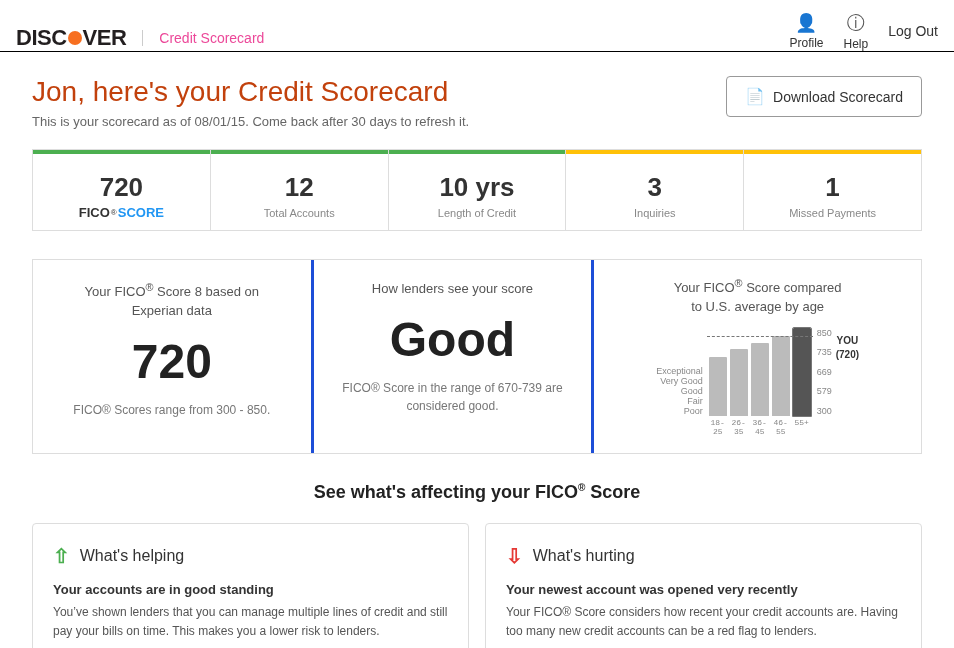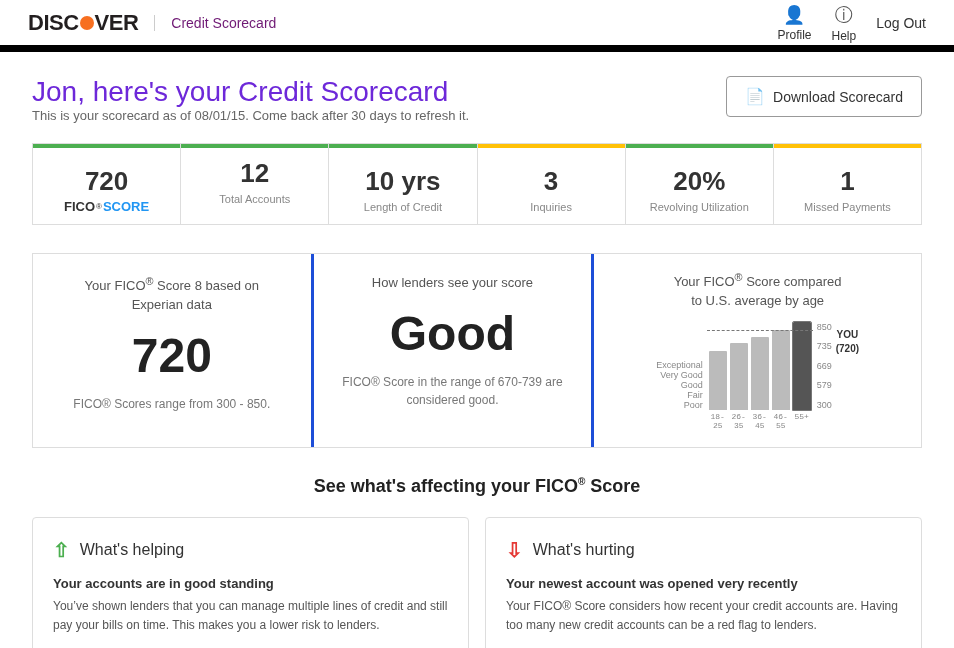--- a/index.html
+++ b/index.html
@@ -1,56 +1,56 @@
 <!DOCTYPE html>
 <html><head>
   <meta charset="utf-8">
   <style>
     * { box-sizing: border-box; margin: 0; padding: 0; }
     body { font-family: Arial, sans-serif; background: #fff; color: #333; font-size: 14px; }
 
     
     .header {
       display: flex;
-      align-items: center;
+      align-items: flex-end;
       justify-content: space-between;
-      padding: 0 28px;
+      padding: 0 16px;
       height: 52px;
-      border-bottom: 7px solid #000000;
+      border-bottom: 1px solid #000000;
       background: #fff;
     }
     .header-left { display: flex; align-items: center; gap: 16px; }
     .discover-logo {
       display: flex; align-items: center; gap: 4px;
     }
     .discover-logo-text {
       font-size: 22px; font-weight: bold; color: #231f20; letter-spacing: -0.5px;
     }
     .discover-logo-o {
       display: inline-block; width: 14px; height: 14px; background: #f76f20;
       border-radius: 50%; margin: 0 1px;
     }
-    .header-title { font-size: 14px; color: #701a75; border-left: 1px solid #ccc; padding-left: 16px; }
+    .header-title { font-size: 14px; color: #ec4899; border-left: 1px solid #ccc; padding-left: 16px; }
     .header-right { display: flex; align-items: center; gap: 20px; }
     .header-nav-item {
       display: flex; flex-direction: column; align-items: center;
       cursor: pointer; color: #333; font-size: 12px; gap: 2px;
     }
     .header-nav-icon { font-size: 18px; color: #555; }
     .logout-btn { font-size: 14px; color: #333; cursor: pointer; text-decoration: none; }
 
     
     .main { padding: 24px 32px; max-width: 960px; }
 
     
     .top-section {
       display: flex; justify-content: space-between; align-items: flex-start;
       margin-bottom: 20px;
     }
-    .greeting-title { font-size: 28px; color: #6d28d9; font-weight: normal; }
+    .greeting-title { font-size: 28px; color: #c2410c; font-weight: normal; margin-bottom: 6px; }
     .greeting-sub { font-size: 13px; color: #666; }
     .download-btn {
       display: flex; align-items: center; gap: 8px;
       border: 1px solid #999; border-radius: 4px;
       padding: 10px 18px; cursor: pointer;
       background: #fff; font-size: 14px; color: #333;
       white-space: nowrap;
     }
     .download-btn-icon { color: #c0392b; font-size: 16px; }
 
@@ -147,43 +147,36 @@
           <div style="display:flex;align-items:center;justify-content:center;gap:1px;margin-top:2px">
             <span style="font-size:13px;font-weight:bold;color:#333">FICO</span>
             <span style="font-size:8px;color:#333">®</span>
             <span style="font-size:13px;font-weight:bold;color:#2196f3">SCORE</span>
           </div>
         </div>
       </div>
       <div class="score-card">
         <div class="score-card-top-bar bar-green"></div>
         <div>
-          <div style="font-size:26px;font-weight:bold;color:#333;">12</div>
+          <div style="font-size:26px;font-weight:bold;color:#333;margin-top:8px">12</div>
           <div style="font-size:11px;color:#888;margin-top:4px">Total Accounts</div>
         </div>
       </div>
       <div class="score-card">
         <div class="score-card-top-bar bar-green"></div>
         <div>
           <div style="font-size:26px;font-weight:bold;color:#333;margin-top:8px">10 yrs</div>
           <div style="font-size:11px;color:#888;margin-top:4px">Length of Credit</div>
         </div>
       </div>
       <div class="score-card">
         <div class="score-card-top-bar bar-yellow"></div>
         <div>
           <div style="font-size:26px;font-weight:bold;color:#333;margin-top:8px">3</div>
           <div style="font-size:11px;color:#888;margin-top:4px">Inquiries</div>
-        </div>
-      </div>
-      <div class="score-card">
-        <div class="score-card-top-bar bar-green"></div>
-        <div>
-          <div style="font-size:26px;font-weight:bold;color:#333;margin-top:8px">20%</div>
-          <div style="font-size:11px;color:#888;margin-top:4px">Revolving Utilization</div>
         </div>
       </div>
       <div class="score-card">
         <div class="score-card-top-bar bar-yellow"></div>
         <div>
           <div style="font-size:26px;font-weight:bold;color:#333;margin-top:8px">1</div>
           <div style="font-size:11px;color:#888;margin-top:4px">Missed Payments</div>
         </div>
       </div>
     </div>

